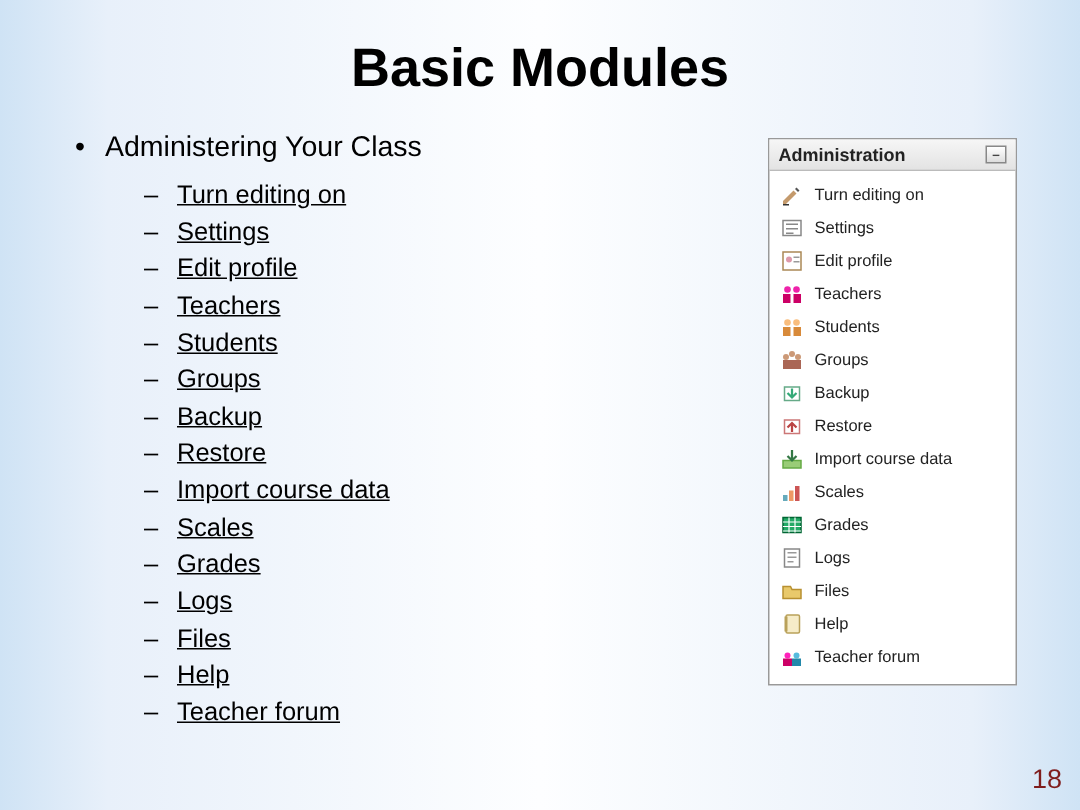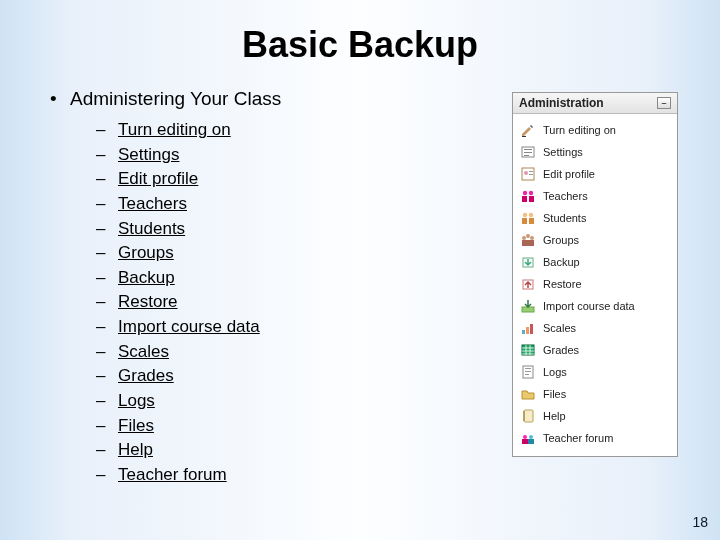--- a/index.html
+++ b/index.html
@@ -104,29 +104,29 @@
   .admin-item .ico {
     width: 16px; height: 16px;
     display: inline-block;
   }
   .admin-item .label { flex: 1; }
 
   .page-number {
     position: absolute;
     right: 12px;
     bottom: 10px;
-    font-size: 14px;
-    color: #0f172a;
+    font-size: 18px;
+    color: #7f1d1d;
   }
 </style>
 </head>
 <body>
 
 <div class="slide">
-  <div class="title">Basic Backup</div>
+  <div class="title">Basic Modules</div>
 
   <div class="content-row">
     <div class="left-col">
       <div class="bullet-l1">Administering Your Class</div>
       <ul class="sub">
         <li><span>Turn editing on</span></li>
         <li><span>Settings</span></li>
         <li><span>Edit profile</span></li>
         <li><span>Teachers</span></li>
         <li><span>Students</span></li>

